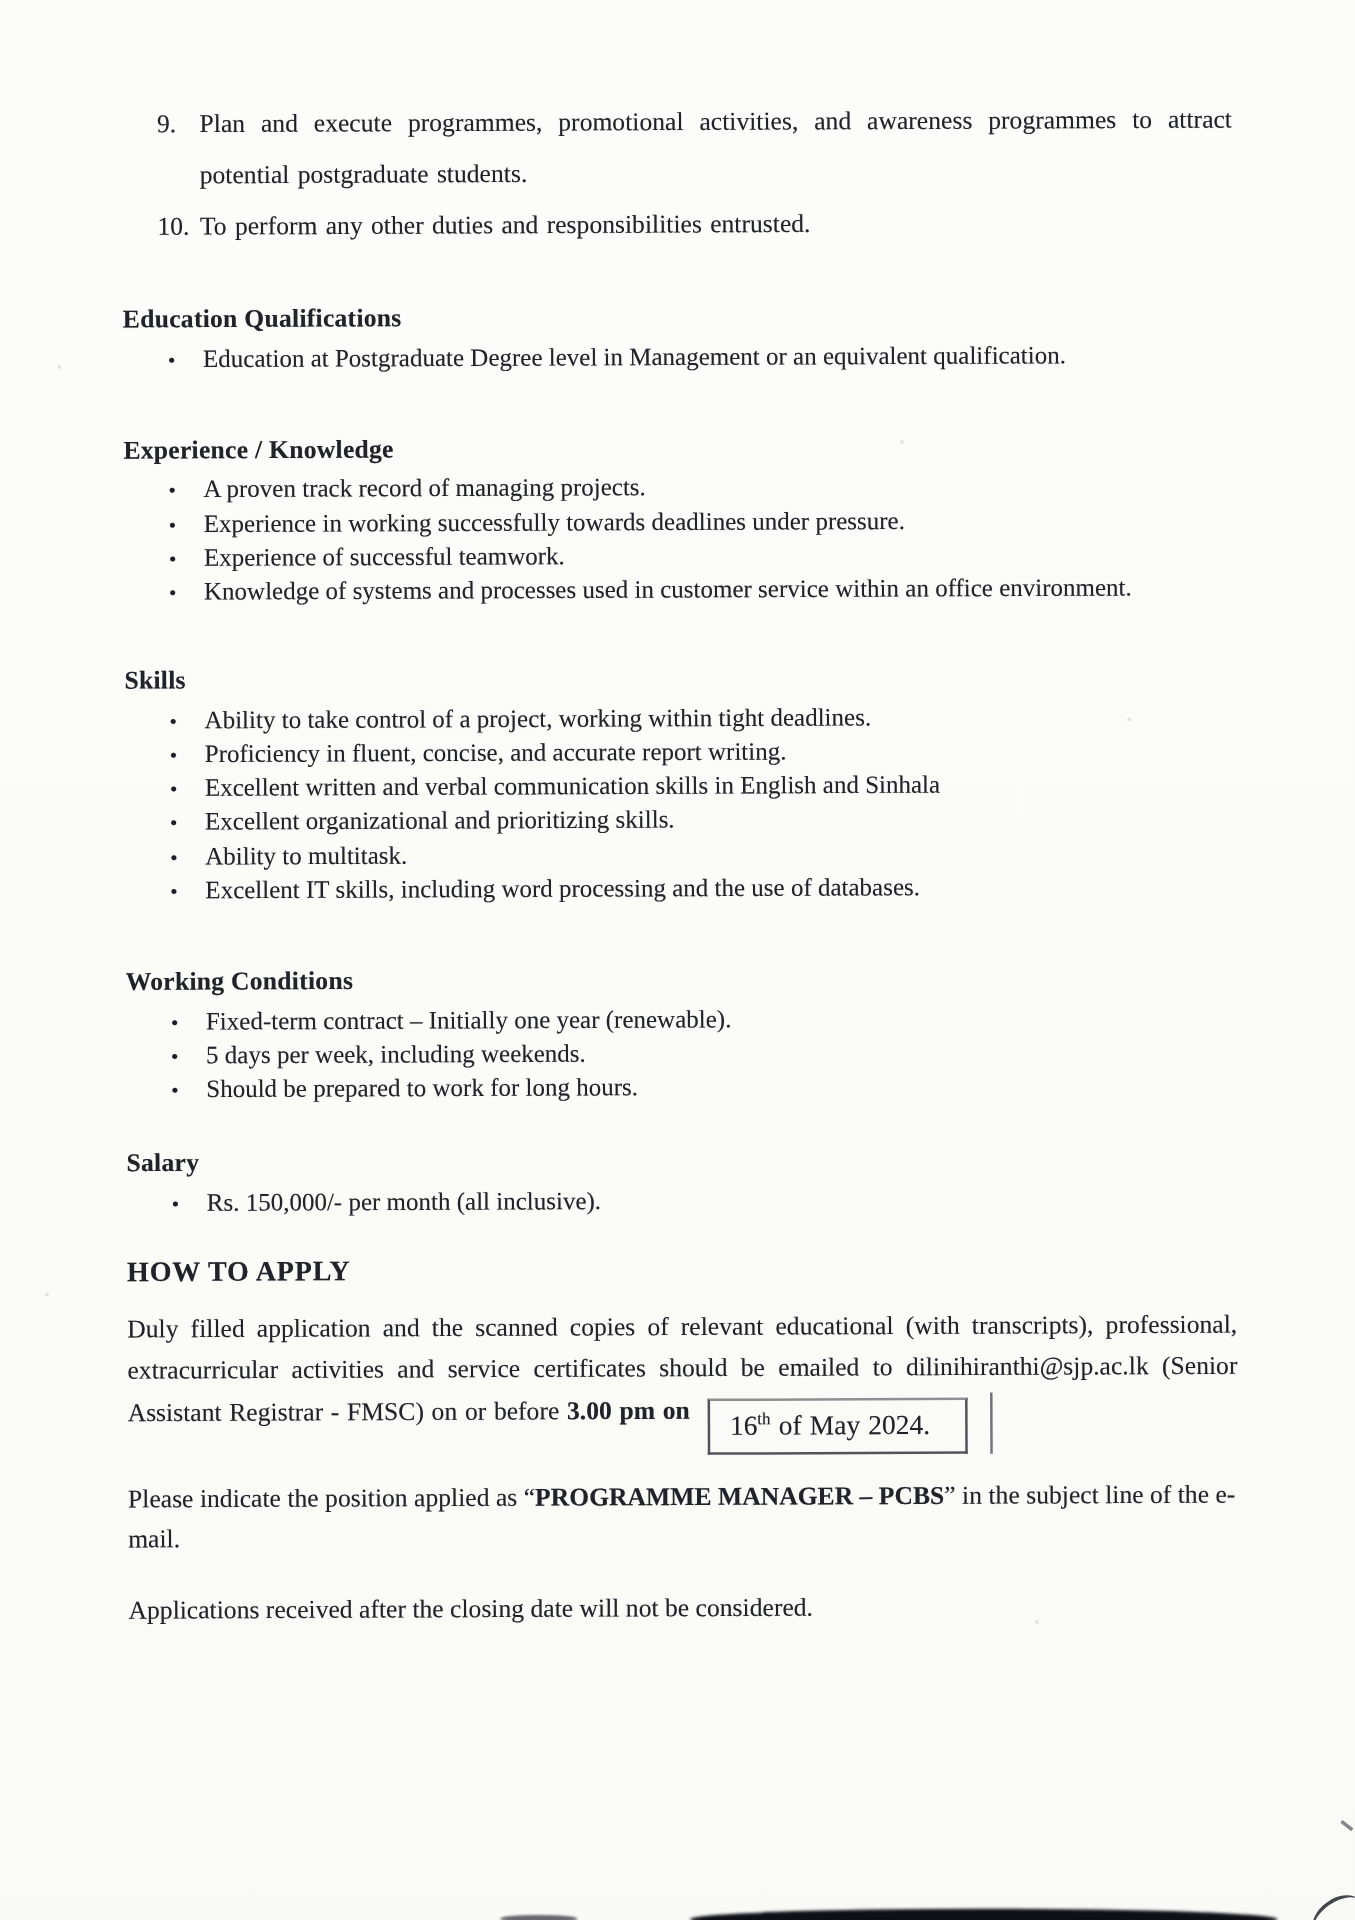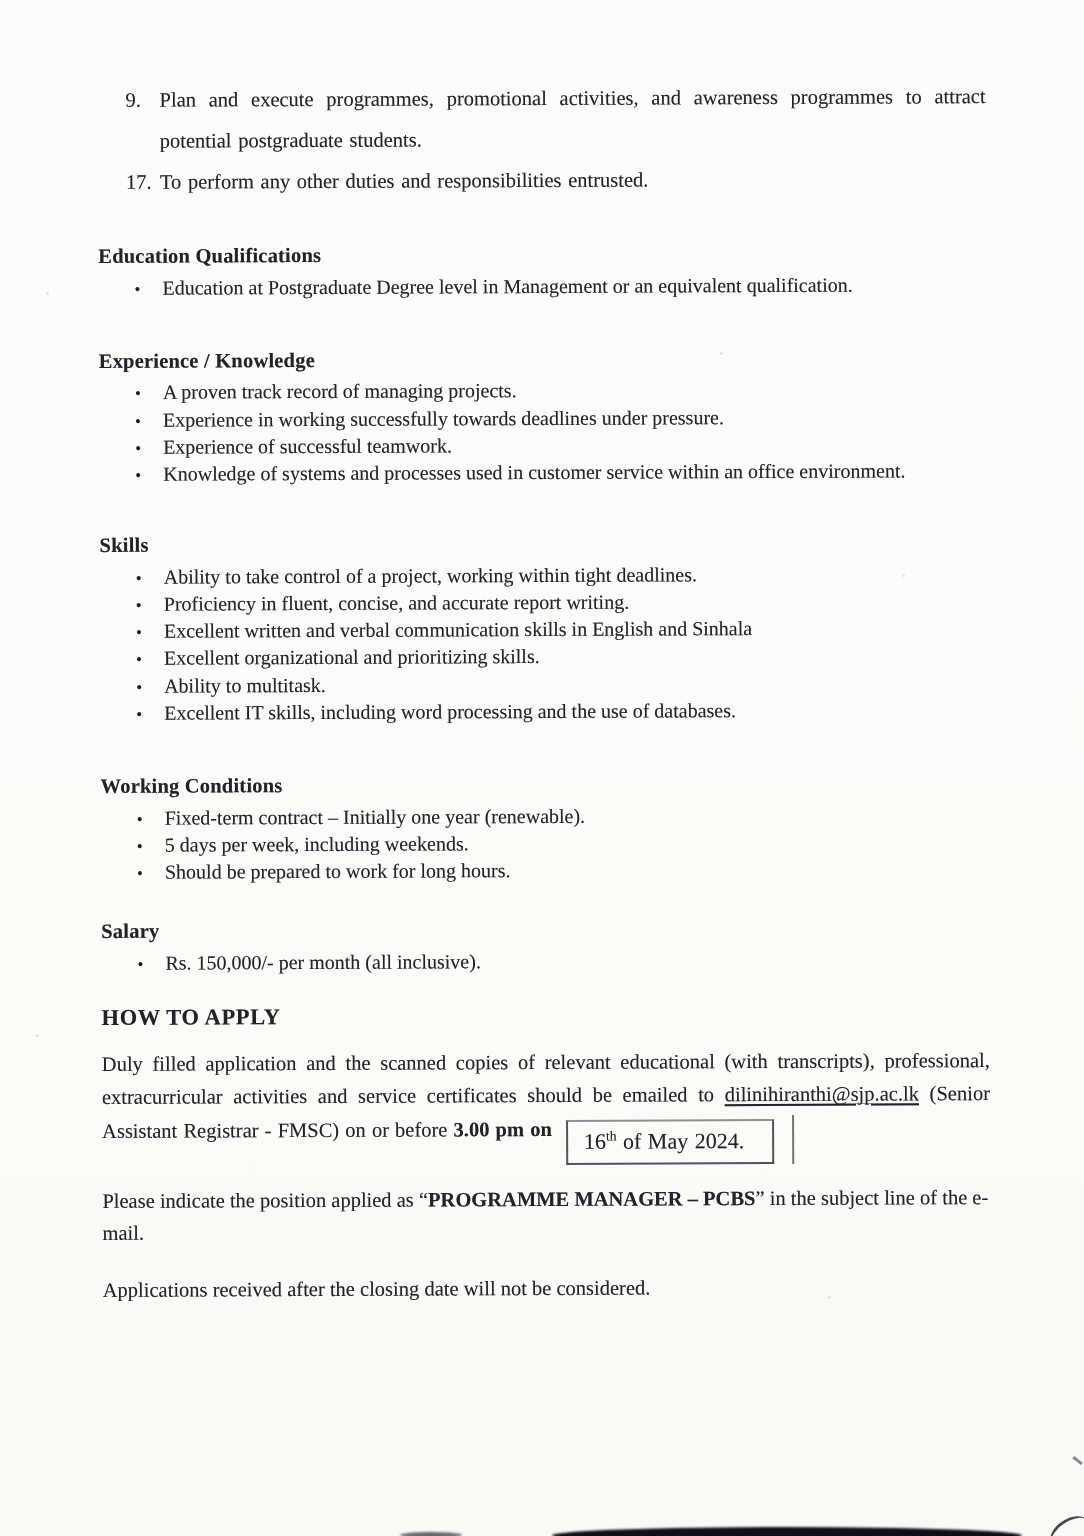--- a/index.html
+++ b/index.html
@@ -55,21 +55,21 @@
     font-size: 22.5px; font-weight: bold;
     letter-spacing: 0.6px;
     margin: 26px 0 0 0; line-height: 1.3;
   }
   .apply-para {
     font-size: 20.5px; line-height: 1.62;
     text-align: justify;
     margin: 16px 0 0 0;
     word-spacing: 1px;
   }
-  .email { text-decoration: underline; text-underline-offset: 3px; }
+  .email { text-underline-offset: 3px; }
   .bold { font-weight: bold; }
   .date-box {
     display: inline-block;
     font-weight: normal;
     font-size: 22px;
     line-height: 1;
     border: 2px solid rgba(55,55,66,0.85);
     border-top-color: rgba(55,55,66,0.55);
     padding: 9px 28px 10px 16px;
     margin-left: 14px;
@@ -121,21 +121,21 @@
 </style>
 </head>
 <body>
 
 <div class="content">
 
   <div class="num-item">
     <span class="num">9.</span><span>Plan and execute programmes, promotional activities, and awareness programmes to attract potential postgraduate students.</span>
   </div>
   <div class="num-item">
-    <span class="num">17.</span><span>To perform any other duties and responsibilities entrusted.</span>
+    <span class="num">10.</span><span>To perform any other duties and responsibilities entrusted.</span>
   </div>
 
   <div class="sec sec-edu">
     <h3 class="sec-heading">Education Qualifications</h3>
     <div class="bullet-item">
       <span class="bullet-dot">•</span>
       <span class="bullet-text">Education at Postgraduate Degree level in Management or an equivalent qualification.</span>
     </div>
   </div>
 

